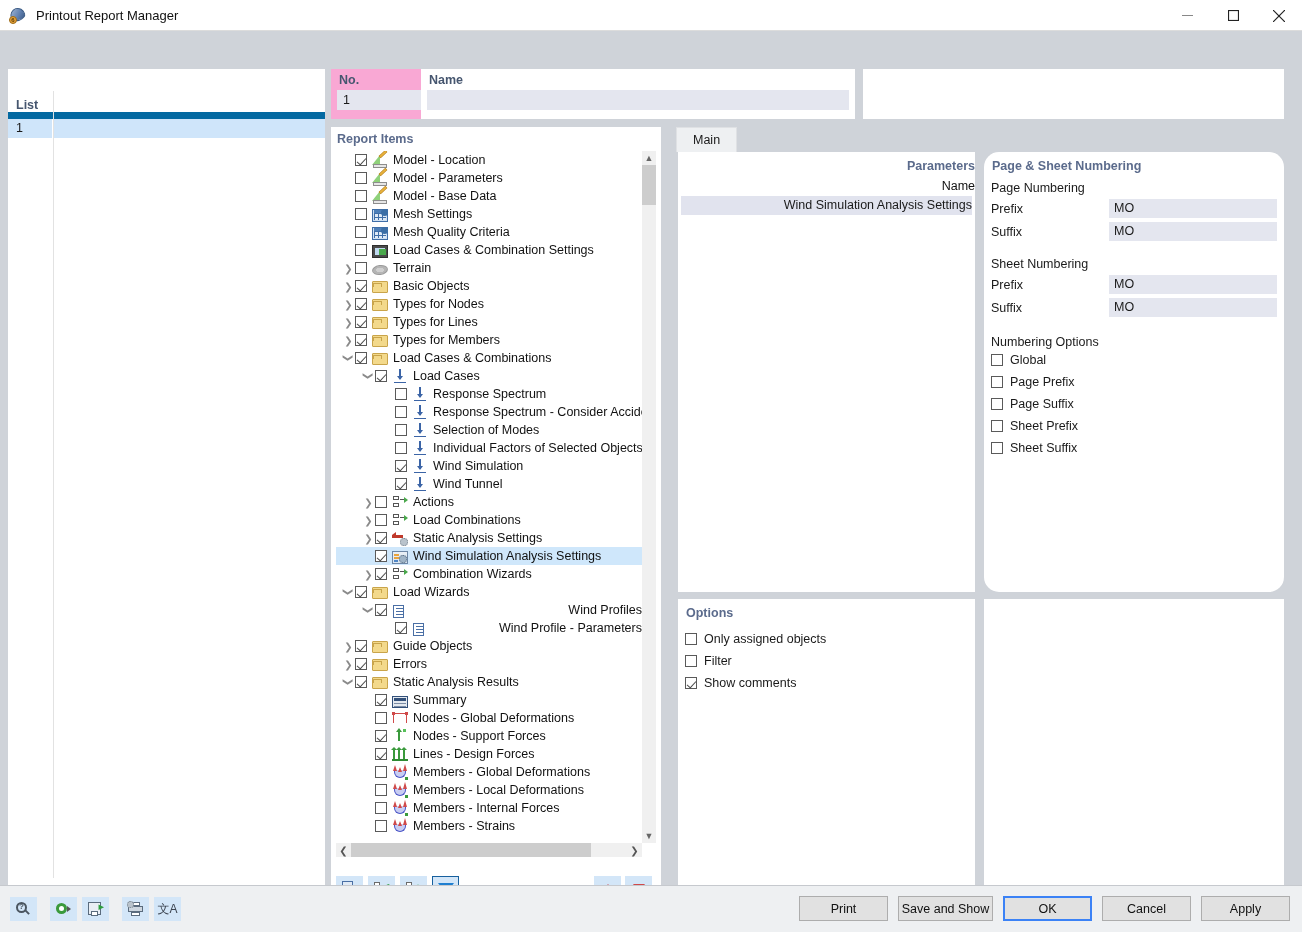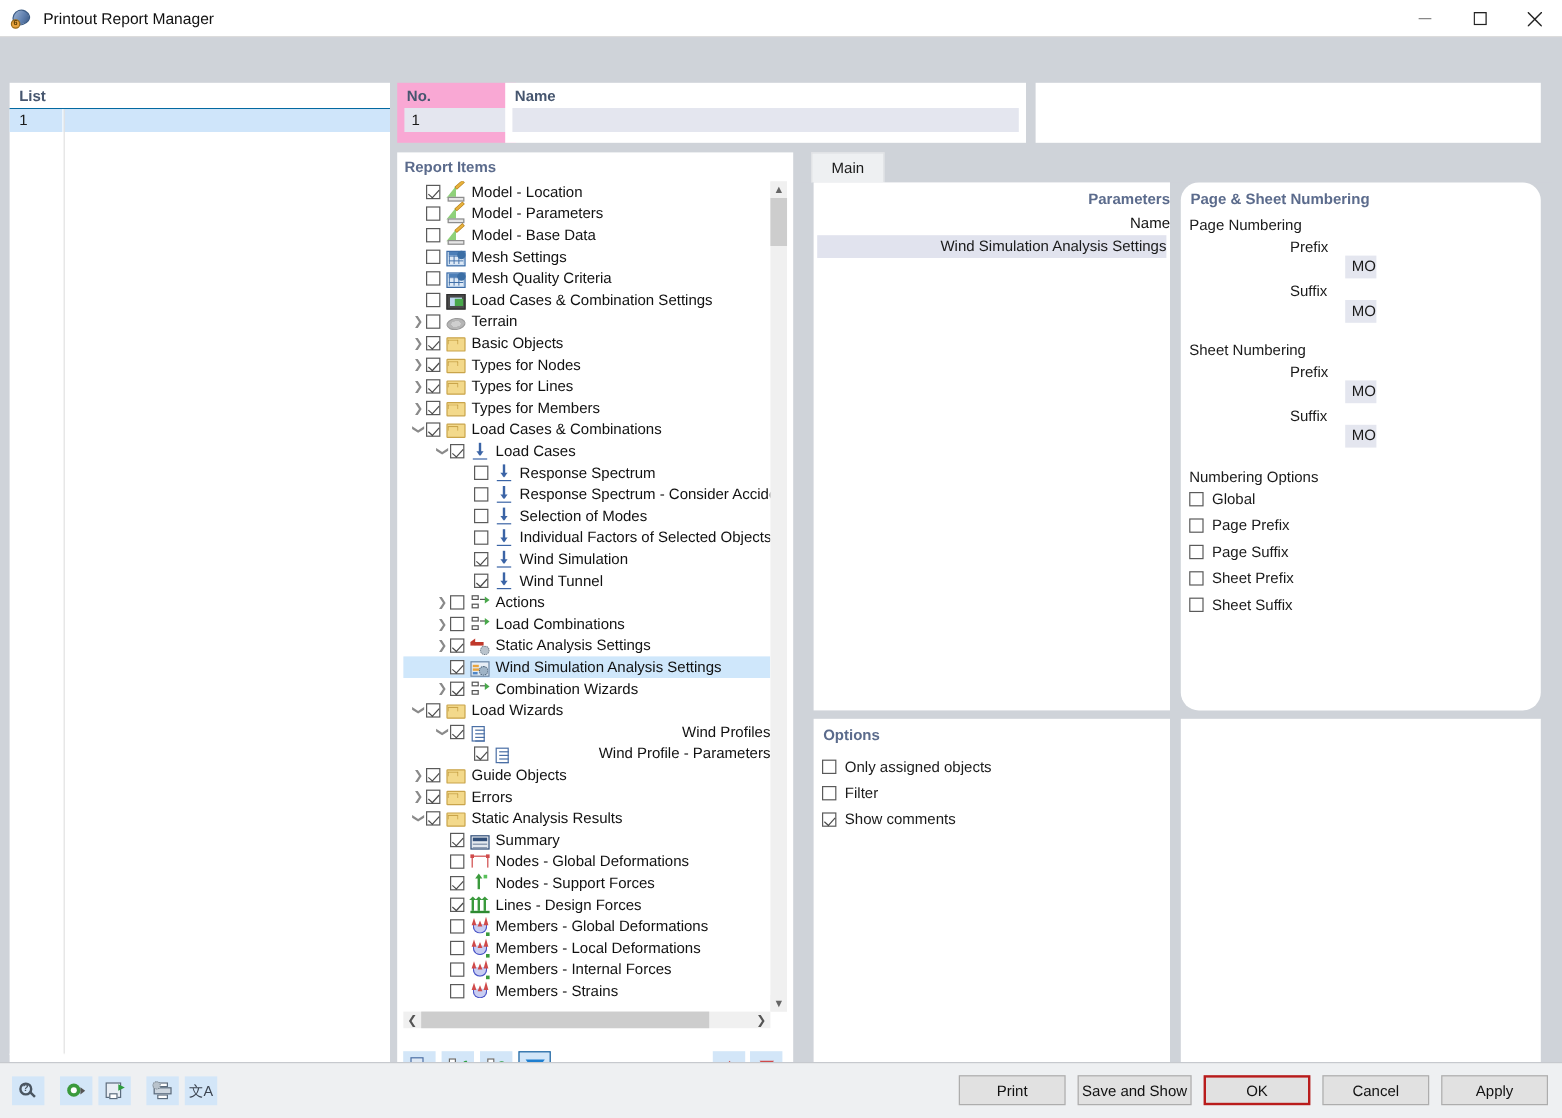--- a/index.html
+++ b/index.html
@@ -45,22 +45,23 @@
   .grp-title{
     color:#5b6b8c; font-weight:bold; font-size:12.5px;
   }
 
   
   .list-panel{
     position:absolute; left:8px; top:38px; width:317px; height:846px;
     background:#fff;
   }
   .list-head{
-    height:22px; border-bottom:1px solid #0369a1; display:flex; align-items:center;
+    height:22px; border-bottom:7px solid #0369a1; display:flex; align-items:center;
     padding-left:8px;
+    margin-top:28px;
   }
   .list-head .t{ color:#46566f; font-weight:bold; font-size:12.5px; }
   .list-rows{ position:relative; }
   .list-row{
     display:flex; height:19px; align-items:center; background:#cfe5fa;
   }
   .list-row .c1{ width:45px; padding-left:8px; border-right:1px solid #fff; height:19px; line-height:19px; }
   .list-row .c2{ flex:1; height:19px; }
   .list-colsep{
     position:absolute; left:45px; top:22px; bottom:36px; width:1px; background:#e2e2e2;
@@ -234,21 +235,21 @@
   }
   .params-panel{ position:absolute; left:678px; top:121px; width:297px; height:440px; background:#fff;text-align:right; }
   .numbering-panel{ position:absolute; left:984px; top:121px; width:300px; height:440px; background:#fff;border-radius:15px; }
   .options-panel{ position:absolute; left:678px; top:568px; width:297px; height:306px; background:#fff; }
   .blank-panel{ position:absolute; left:984px; top:568px; width:300px; height:306px; background:#fff; }
 
   .panel-title{ padding:7px 0 0 8px; color:#5b6b8c; font-weight:bold; font-size:12.5px; }
   .name-col-head{ padding:6px 0 3px 8px; font-size:12.5px; color:#111; }
   .name-row{ margin:0 3px; background:#e1e3ee; height:19px; line-height:19px; padding-left:5px; font-size:12.5px; }
 
-  .numrow{ display:flex; align-items:center; padding:0 7px; margin-top:4px;flex-direction:column; }
+  .numrow{ display:flex; align-items:center; padding:0 7px; margin-top:4px; }
   .numrow .lbl{ width:118px; font-size:12.5px; }
   .numrow .val{ flex:1; background:#e4e6ef; height:19px; line-height:19px; padding-left:5px; font-size:12.5px; }
   .numhdr{ padding:0 7px; margin-top:8px; font-size:12.5px; }
 
   .ckrow{ display:flex; align-items:center; padding:0 7px; height:22px; }
   .ckrow .cbx{ margin-right:7px; }
   .ckrow .lbl{ font-size:12.5px; }
 
   
   .no-panel{ position:absolute; left:331px; top:38px; width:99px; height:50px; background:#f9a8d4; }
@@ -265,21 +266,21 @@
     margin-right:5px; position:relative; font-size:11px;
   }
   .fbtn.gap{ margin-left:8px; }
   .footer-right{ position:absolute; right:12px; top:10px; display:flex; gap:10px; }
   .dlg-btn{
     width:89px; height:25px; background:#e1e1e1; border:1px solid #adadad;
     font-size:12.5px; font-family:"Liberation Sans", sans-serif; color:#111;
     display:flex; align-items:center; justify-content:center;
   }
   .dlg-btn.wide{ width:95px; }
-  .dlg-btn.default{ border:2px solid #b91c1c; }
+  .dlg-btn.default{ border:2px solid #3b82f6; }
   .xbtn{ color:#d02b2b; font-weight:bold; font-size:19px; line-height:1; }
 
   .arrow-up{ width:0;height:0;border-left:6px solid transparent;border-right:6px solid transparent;border-bottom:8px solid #d04a4a;}
   .arrow-dn{ width:0;height:0;border-left:6px solid transparent;border-right:6px solid transparent;border-top:8px solid #d04a4a;}
   .funnel{ width:0;height:0;border-left:8px solid transparent;border-right:8px solid transparent;border-top:11px solid #1f7fd0;}
 
   .mini-win{ position:relative; width:16px; height:14px; }
   .mini-win .back{ position:absolute; left:0; top:0; width:11px; height:9px; background:#dfe9f5; border:1px solid #4a6fa5;}
   .mini-win .front{ position:absolute; left:4px; top:4px; width:11px; height:9px; background:#fff; border:1px solid #4a6fa5;}
   .mini-win .bar{ position:absolute; left:5px; top:5px; width:9px; height:2px; background:#7d9fc7;}

